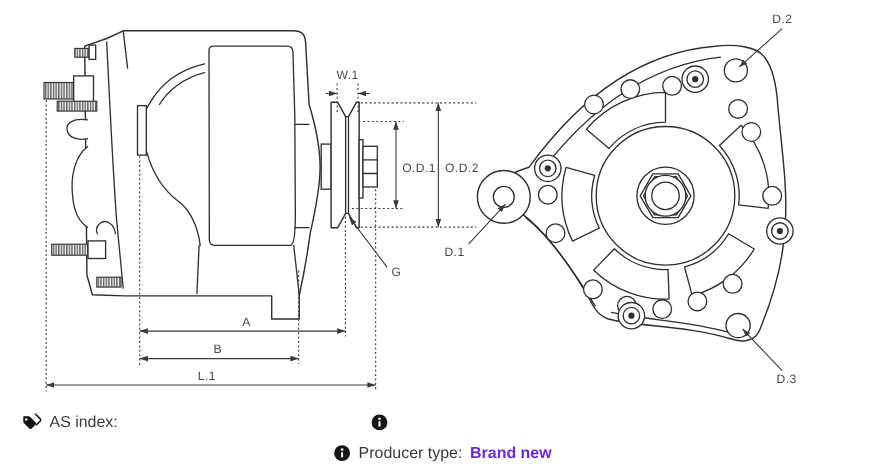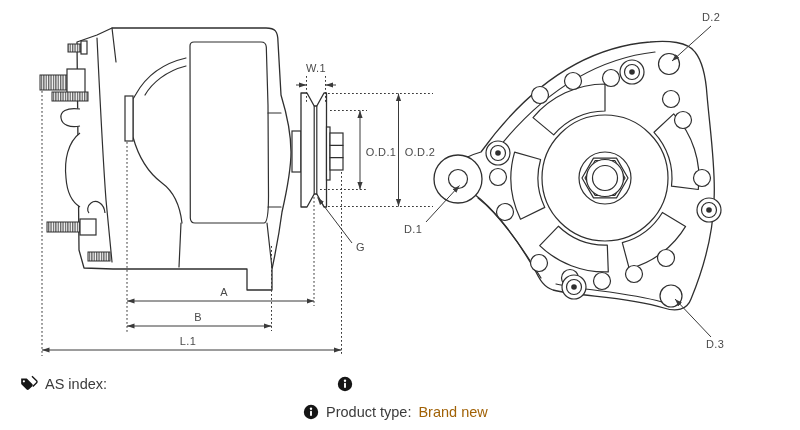--- a/index.html
+++ b/index.html
@@ -1,21 +1,21 @@
 <!DOCTYPE html>
 <html><head>
 <meta charset="utf-8">
 <style>
   html,body{margin:0;padding:0;background:#fff;}
   .canvas{position:relative;width:800px;height:430px;background:#ffffff;overflow:hidden;
           font-family:"Liberation Sans",sans-serif;}
   .drawing-svg{position:absolute;left:0;top:0;}
   .footer-item{position:absolute;display:flex;align-items:center;gap:7px;height:18px;
                font-size:14.5px;color:#3b3b3b;white-space:nowrap;}
-  .footer-item strong{color:#a16207;font-weight:normal;}
+  .footer-item strong{color:#6d28d9;font-weight:bold;}
   .dim-label{font-size:11px;fill:#4a4a4a;letter-spacing:.4px;}
   .outline{fill:#ffffff;stroke:#2f2f2f;stroke-width:1.3;stroke-linejoin:round;}
   .detail{fill:none;stroke:#2f2f2f;stroke-width:1.2;stroke-linejoin:round;stroke-linecap:round;}
   .whitefill{fill:#ffffff;stroke:#2f2f2f;stroke-width:1.2;}
   .dim{stroke:#3a3a3a;stroke-width:1;fill:none;}
   .ext{stroke:#3a3a3a;stroke-width:1;fill:none;stroke-dasharray:1.8 2.2;}
 </style>
 </head>
 <body>
 
@@ -241,17 +241,17 @@
   </svg>
 </div>
 
 
 <div class="footer-item" style="left:303px;top:403px;">
   <svg width="16" height="16" viewBox="0 0 16 16">
     <circle cx="8" cy="8" r="7.2" fill="#151515"></circle>
     <circle cx="8" cy="4.7" r="1.2" fill="#ffffff"></circle>
     <rect x="7.05" y="6.8" width="1.9" height="5.2" rx="0.9" fill="#ffffff"></rect>
   </svg>
-  <span>Product type:</span>
+  <span>Producer type:</span>
   <strong>Brand new</strong>
 </div>
 
 </div>
 
 </body></html>

